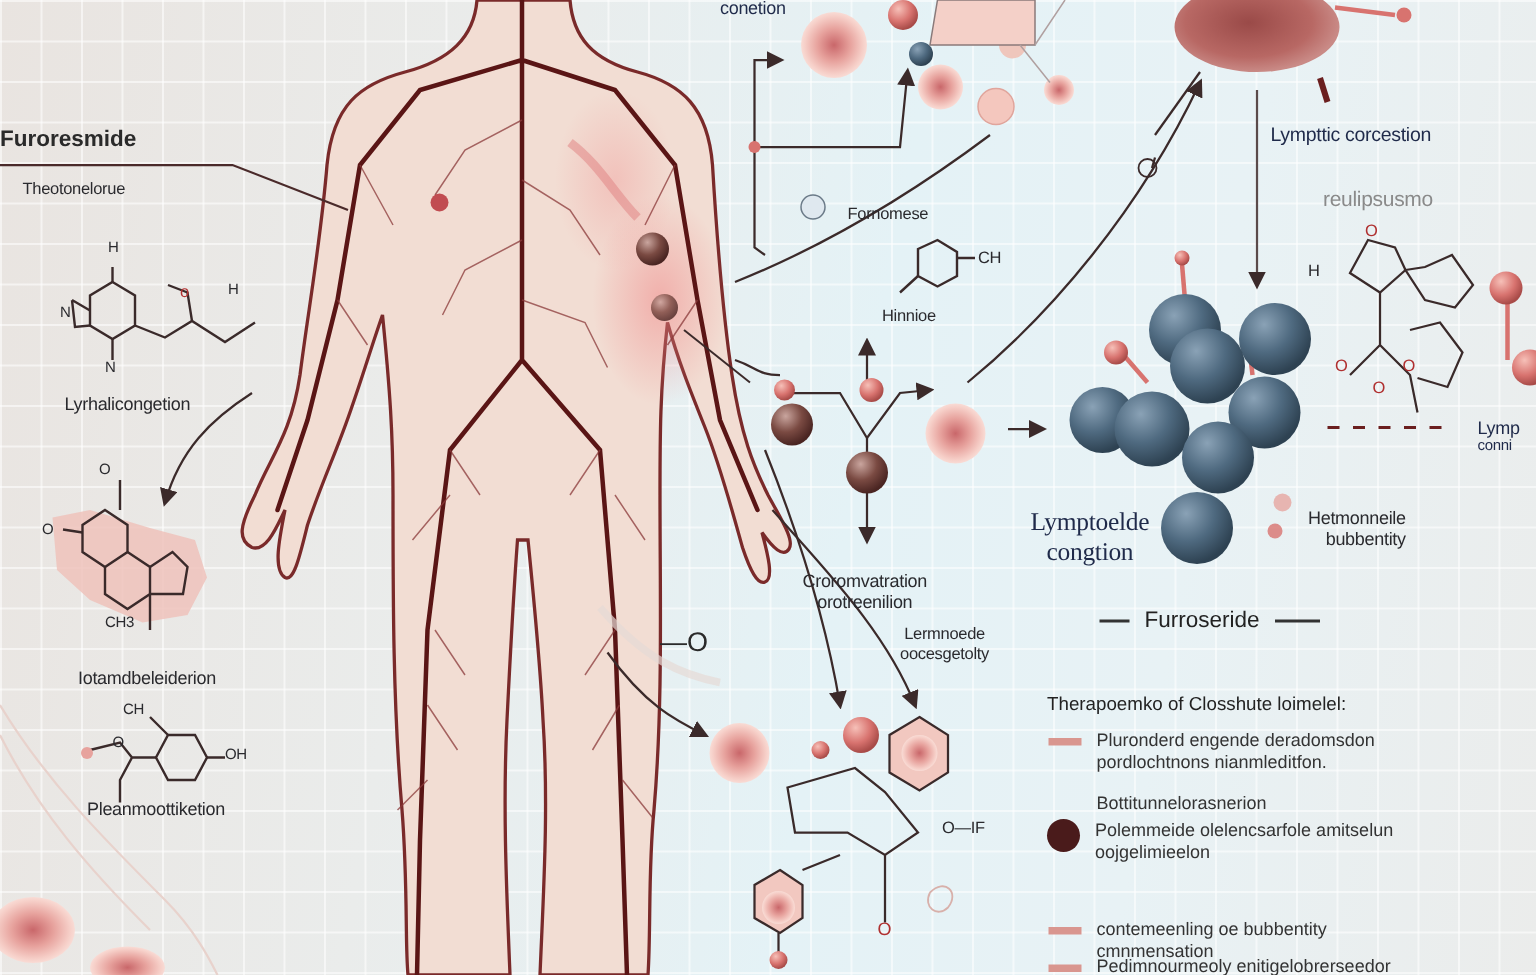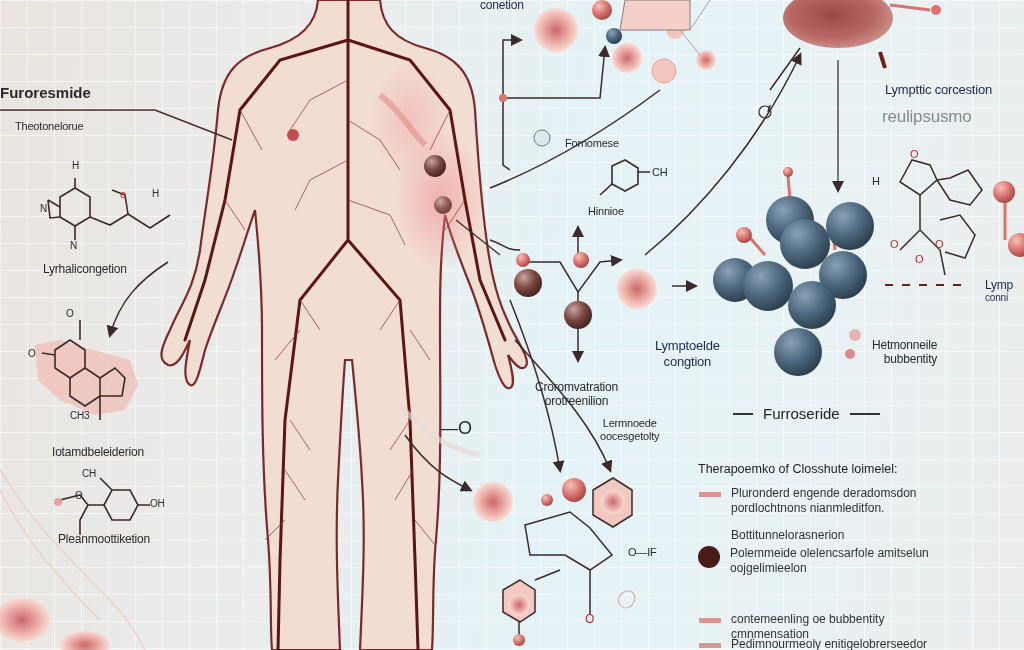--- a/index.html
+++ b/index.html
@@ -13,21 +13,21 @@
     position:absolute; inset:0;
     background-image:
       linear-gradient(rgba(255,255,255,0.55) 1px, transparent 1px),
       linear-gradient(90deg, rgba(255,255,255,0.55) 1px, transparent 1px);
     background-size: 27px 27px;
     pointer-events:none;
   }
   .abs { position:absolute; }
   .label { color:#2a2a2e; font-size:12px; letter-spacing:-0.2px; line-height:1.2; }
   .label.dark { color:#1f2a4a; }
-  .label.muted { color:#8a8a8a; font-size:17px; }
+  .label.muted { color:#8a8a8a; font-size:14px;margin-top:17px; }
   .title-main { font-size:15px; font-weight:bold; color:#2a2a2a; }
   svg.layer { position:absolute; left:0; top:0; }
   .legend-row { position:absolute; display:flex; align-items:flex-start; gap:10px; font-size:12px; color:#333; line-height:1.25; }
   .swatch-bar { width:22px; height:5px; background:#d9968f; margin-top:6px; flex:none; }
   .swatch-dot { width:22px; height:22px; border-radius:50%; background:#4a1b1b; flex:none; }
 </style>
 </head>
 <body>
 
 <div class="grid"></div>
@@ -243,28 +243,28 @@
 <div class="abs label" style="left:82px; top:468px; font-size:10px;">CH</div>
 <div class="abs label" style="left:75px; top:490px; font-size:10px;">O</div>
 <div class="abs label" style="left:150px; top:498px; font-size:10px;">OH</div>
 <div class="abs label" style="left:58px; top:532px;">Pleanmoottiketion</div>
 
 <div class="abs label dark" style="left:480px; top:-2px;">conetion</div>
 <div class="abs label" style="left:565px; top:137px; font-size:11px;">Fornomese</div>
 <div class="abs label" style="left:652px; top:166px; font-size:11px;">CH</div>
 <div class="abs label" style="left:588px; top:205px; font-size:11px;">Hinnioe</div>
 
-<div class="abs label dark" style="left:885px; top:82px; font-size:13px;">Lympttic corcestion</div>
+<div class="abs label dark" style="left:847px; top:82px; font-size:13px;">Lympttic corcestion</div>
 <div class="abs label muted" style="left:882px; top:107px;">reulipsusmo</div>
 
 <div class="abs label" style="left:535px; top:358px; text-align:center;margin-top:22px;">
   <div>Croromvatration</div>
   <div>orotreenilion</div>
 </div>
-<div class="abs label dark" style="left:655px; top:338px; text-align:center; font-size:13px;">
+<div class="abs label dark" style="left:687px; top:338px; text-align:center; font-size:17px;font-family:Liberation Serif, serif;">
   <div>Lymptoelde</div>
   <div>congtion</div>
 </div>
 <div class="abs label" style="left:600px; top:417px; text-align:center; font-size:11px;">
   <div>Lermnoede</div>
   <div>oocesgetolty</div>
 </div>
 <div class="abs" style="left:440px; top:418px; font-size:18px; color:#2a2a2a; font-family:'Liberation Sans', sans-serif;">—O</div>
 <div class="abs label" style="left:628px; top:546px; font-size:11px;">O—IF</div>
 <div class="abs label" style="left:585px; top:612px; font-size:12px; color:#b03030;">O</div>

